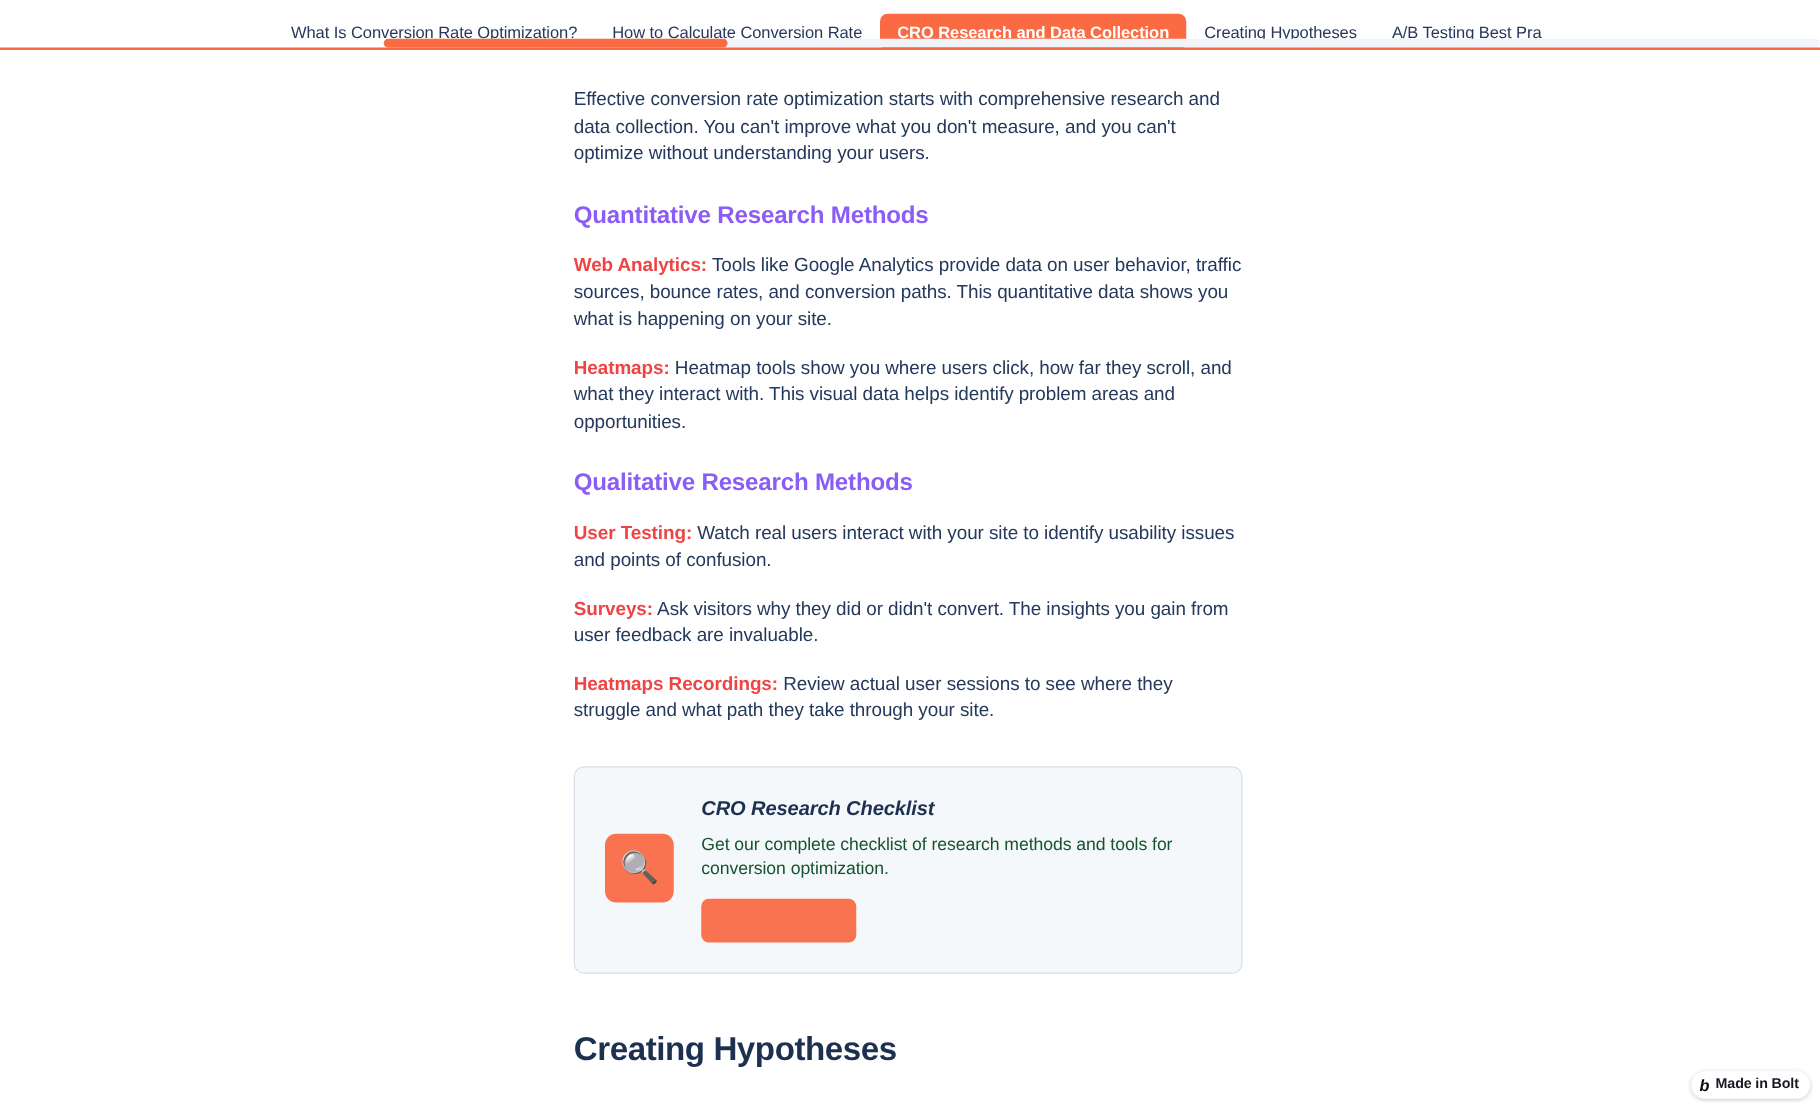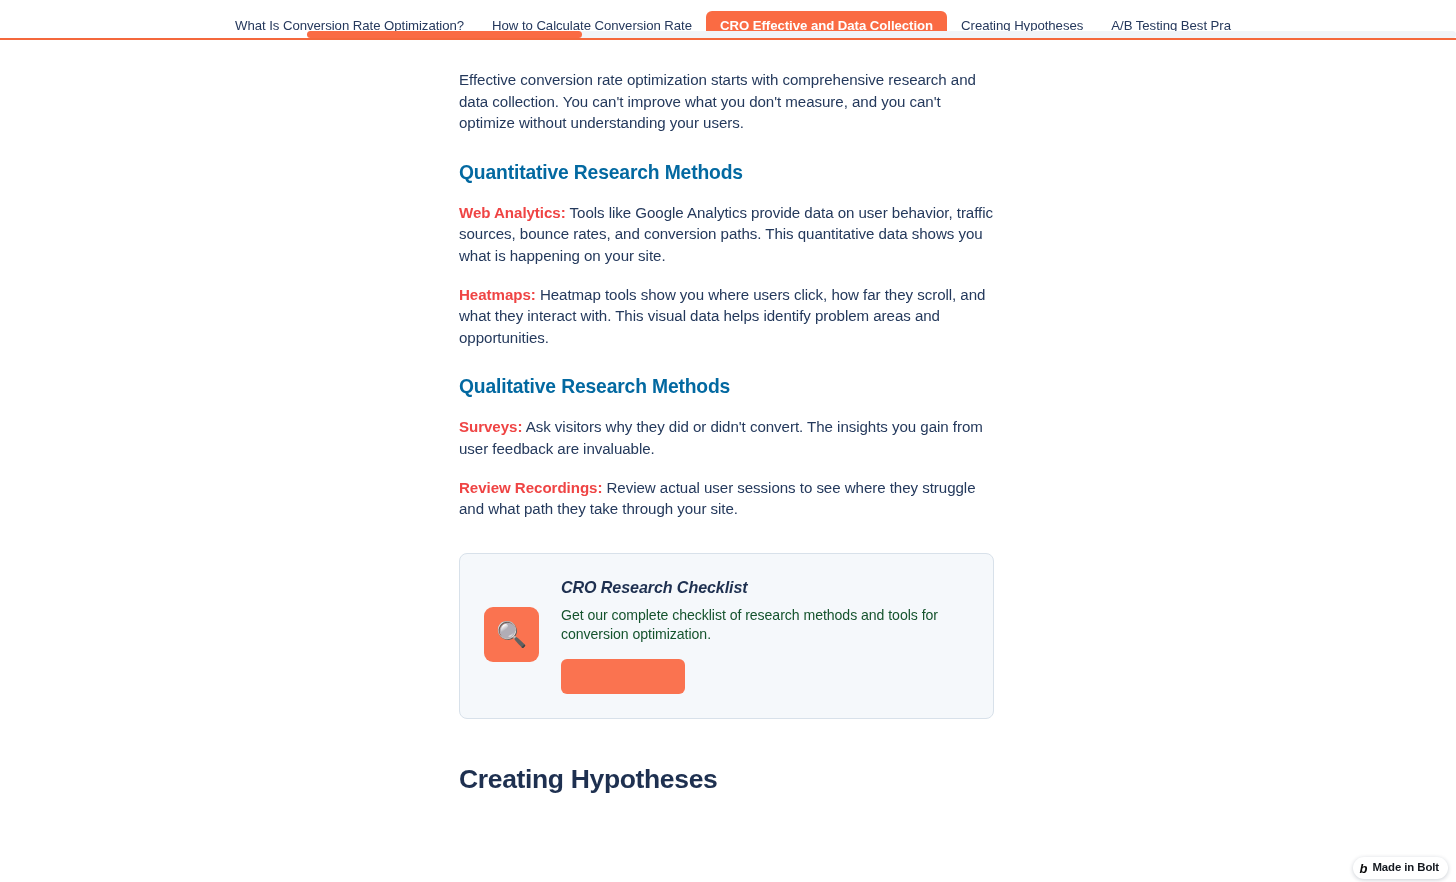--- a/index.html
+++ b/index.html
@@ -97,21 +97,21 @@
     margin-bottom: 17px;
     letter-spacing: -0.05px;
   }
   .para:first-child { margin-top: 18px; }
   .para b { font-weight: 700; color: #ef4444; }
 
   h3.sub {
     font-size: 19.3px;
     line-height: 26px;
     font-weight: 700;
-    color: #0369a1;
+    color: #8b5cf6;
     margin-top: 26px;
     margin-bottom: 16px;
     letter-spacing: -0.15px;
   }
 
   h2.section {
     font-size: 26.5px;
     line-height: 32px;
     font-weight: 700;
     color: #1e3050;
@@ -209,21 +209,21 @@
     letter-spacing: -0.1px;
   }
 </style>
 </head>
 <body>
 
 <div class="nav-bar">
   <div class="nav-tabs">
     <div class="nav-tab">What Is Conversion Rate Optimization?</div>
     <div class="nav-tab">How to Calculate Conversion Rate</div>
-    <div class="nav-tab active">CRO Effective and Data Collection</div>
+    <div class="nav-tab active">CRO Research and Data Collection</div>
     <div class="nav-tab">Creating Hypotheses</div>
     <div class="nav-tab">A/B Testing Best Pra</div>
   </div>
 
   <div class="progress-track">
     <div class="progress-fill"></div>
   </div>
   <div class="nav-rule"></div>
 </div>
 
@@ -238,27 +238,30 @@
       <b>Web Analytics:</b><span> Tools like Google Analytics provide data on user behavior, traffic sources, bounce rates, and conversion paths. This quantitative data shows you what is happening on your site.</span>
     </p>
 
     <p class="para">
       <b>Heatmaps:</b><span> Heatmap tools show you where users click, how far they scroll, and what they interact with. This visual data helps identify problem areas and opportunities.</span>
     </p>
 
 
     <h3 class="sub">Qualitative Research Methods</h3>
 
+    <p class="para">
+      <b>User Testing:</b><span> Watch real users interact with your site to identify usability issues and points of confusion.</span>
+    </p>
 
     <p class="para">
       <b>Surveys:</b><span> Ask visitors why they did or didn't convert. The insights you gain from user feedback are invaluable.</span>
     </p>
 
     <p class="para">
-      <b>Review Recordings:</b><span> Review actual user sessions to see where they struggle and what path they take through your site.</span>
+      <b>Heatmaps Recordings:</b><span> Review actual user sessions to see where they struggle and what path they take through your site.</span>
     </p>
 
     <div class="cta-card">
       <div class="cta-icon">🔍</div>
       <div class="cta-body">
         <div class="cta-title">CRO Research Checklist</div>
         <div class="cta-desc">Get our complete checklist of research methods and tools for conversion optimization.</div>
         <button class="cta-button"></button>
       </div>
     </div>

